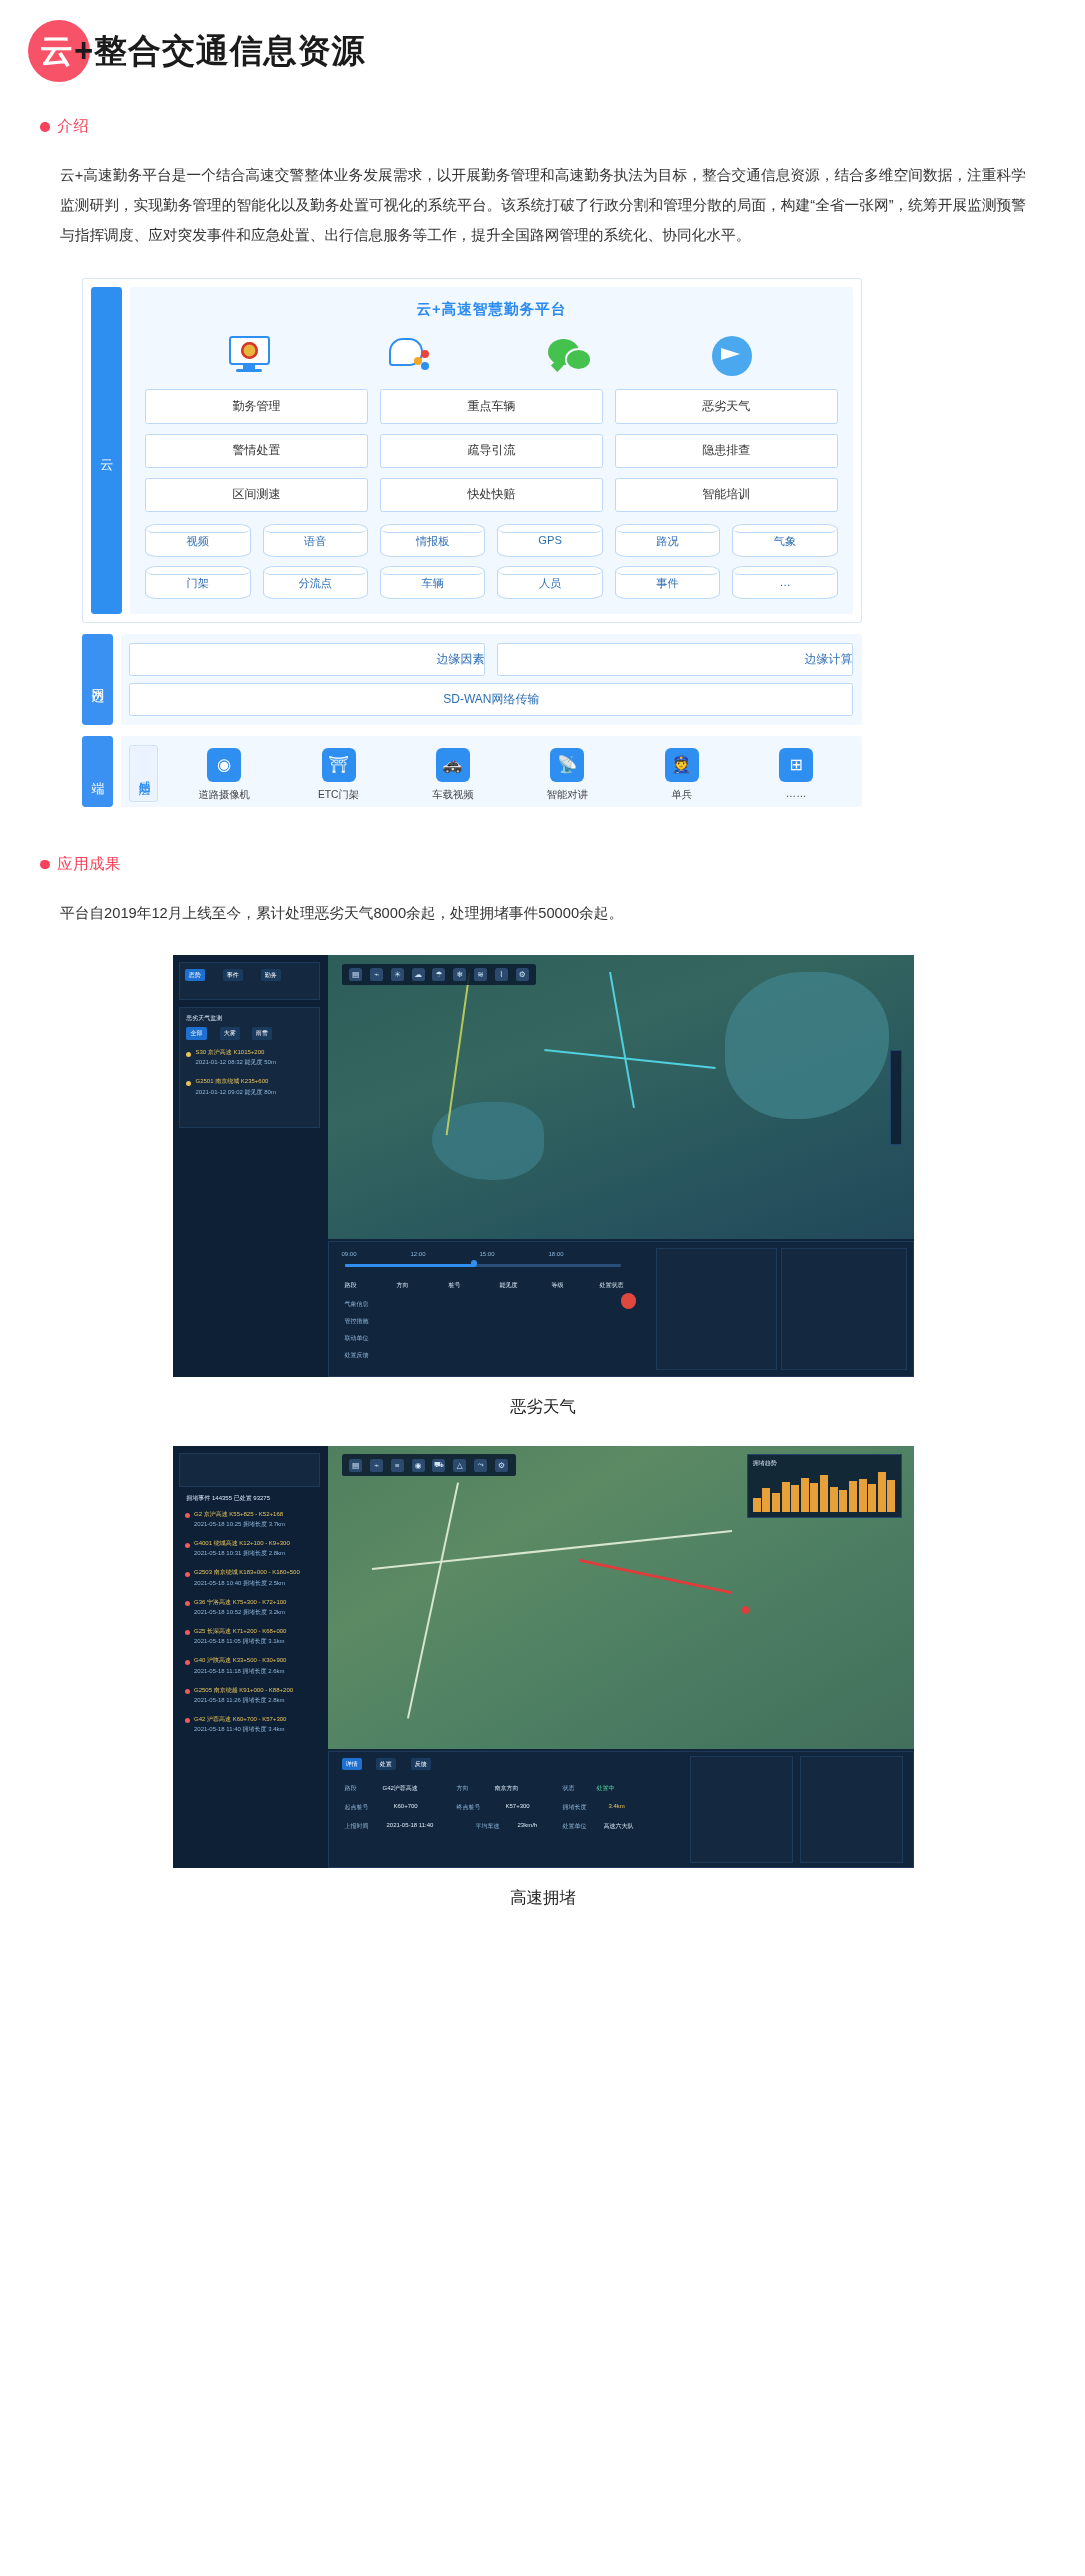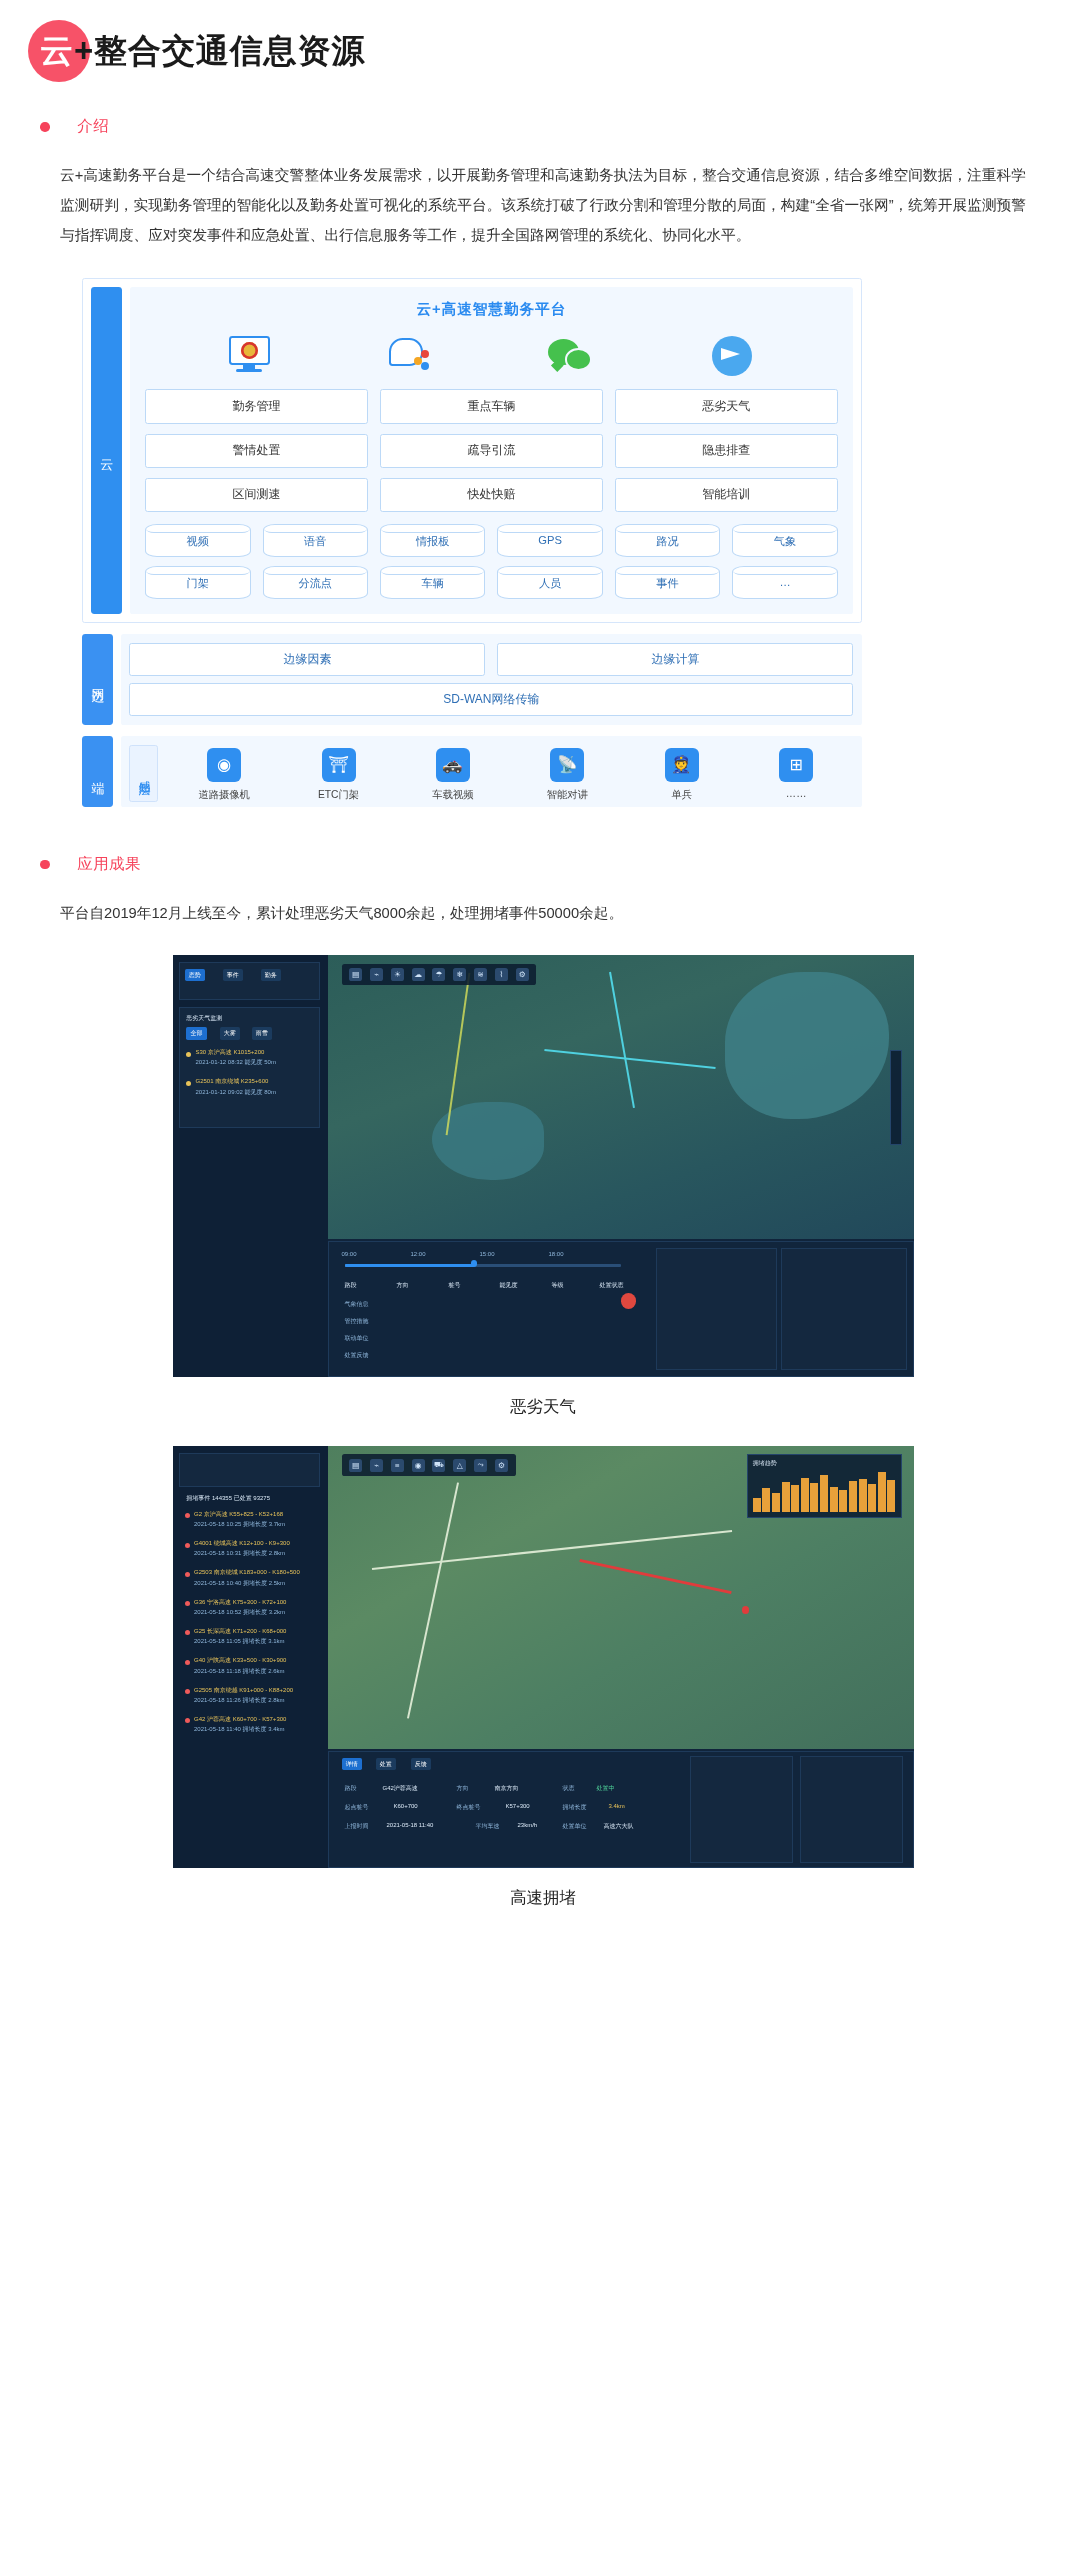--- a/index.html
+++ b/index.html
@@ -32,21 +32,20 @@
     font-size: 33px; font-weight: bold; color: #1b1b1b;
     letter-spacing: 0.9px; line-height: 1.1;
     white-space: nowrap;
   }
   .title-text .yun { color: #ffffff; }
 
   
   .sec-head {
     display: flex; align-items: center;
     margin: 47px 0 0 40px;
-    gap: 20px;
   }
   .sec-dot {
     width: 9.5px; height: 9.5px; border-radius: 50%;
     background: #f6435b; margin-right: 7.8px;
   }
   .sec-title {
     font-size: 15.5px; color: #f6435b; font-weight: 500;
     letter-spacing: 0.4px;
   }
 
@@ -171,21 +170,21 @@
   .cyl:before {
     content: ""; position: absolute; left: 0; right: 0; top: 0; height: 6.9px;
     border-bottom: 0.9px solid #bcd9f7; border-radius: 12px/6px;
   }
 
   .edge-block { display: flex; gap: 7.8px; margin-top: 11.2px; }
   .edge-inner { flex: 1; background: #f2f8ff; border-radius: 2.6px; padding: 8.6px; }
   .edge-row { display: flex; gap: 12px; margin-bottom: 7.8px; }
   .edge-cell {
     flex: 1; border: 0.9px solid #bcd9f7; background:#fff; border-radius: 2.6px;
-    text-align: center; font-size: 12px; color: #2f6fb5; padding: 6.9px 0;
+    text-align: right; font-size: 12px; color: #2f6fb5; padding: 6.9px 0;
   }
   .edge-wide {
     border: 0.9px solid #bcd9f7; background:#fff; border-radius: 2.6px;
     text-align: center; font-size: 12px; color: #2f6fb5; padding: 6.9px 0;
   }
 
   .end-block { display: flex; gap: 7.8px; margin-top: 11.2px; }
   .end-inner { flex: 1; background: #f2f8ff; border-radius: 2.6px; padding: 8.6px 8.6px 5.2px 8.6px; display: flex; gap: 8.6px; }
   .sense-bar {
     width: 29px; background: #eaf3ff; border: 0.9px solid #cfe2fb; border-radius: 2.6px;

